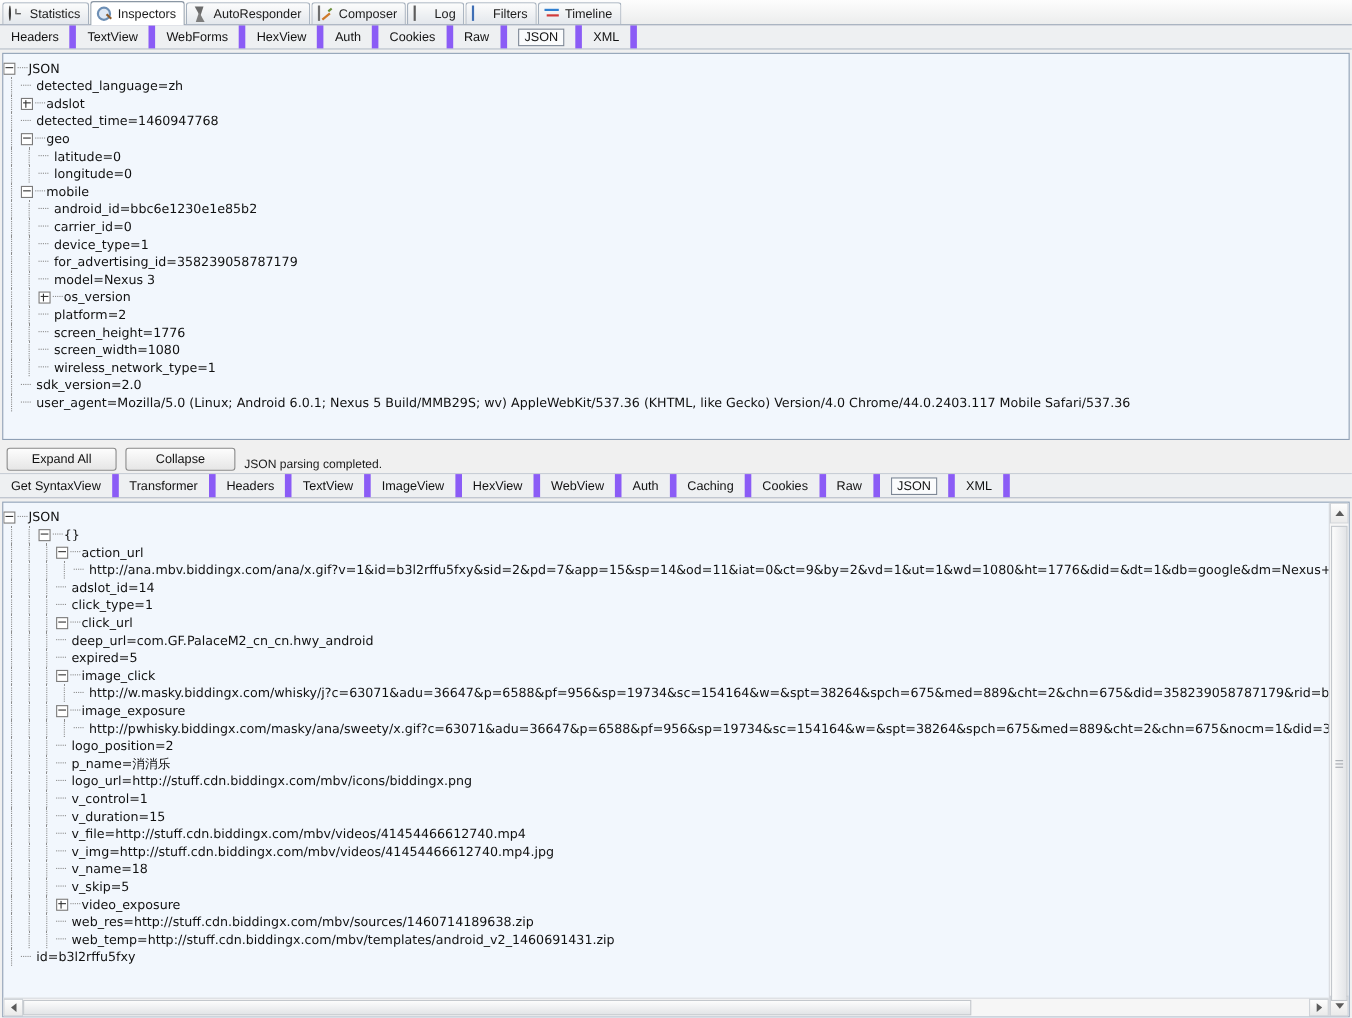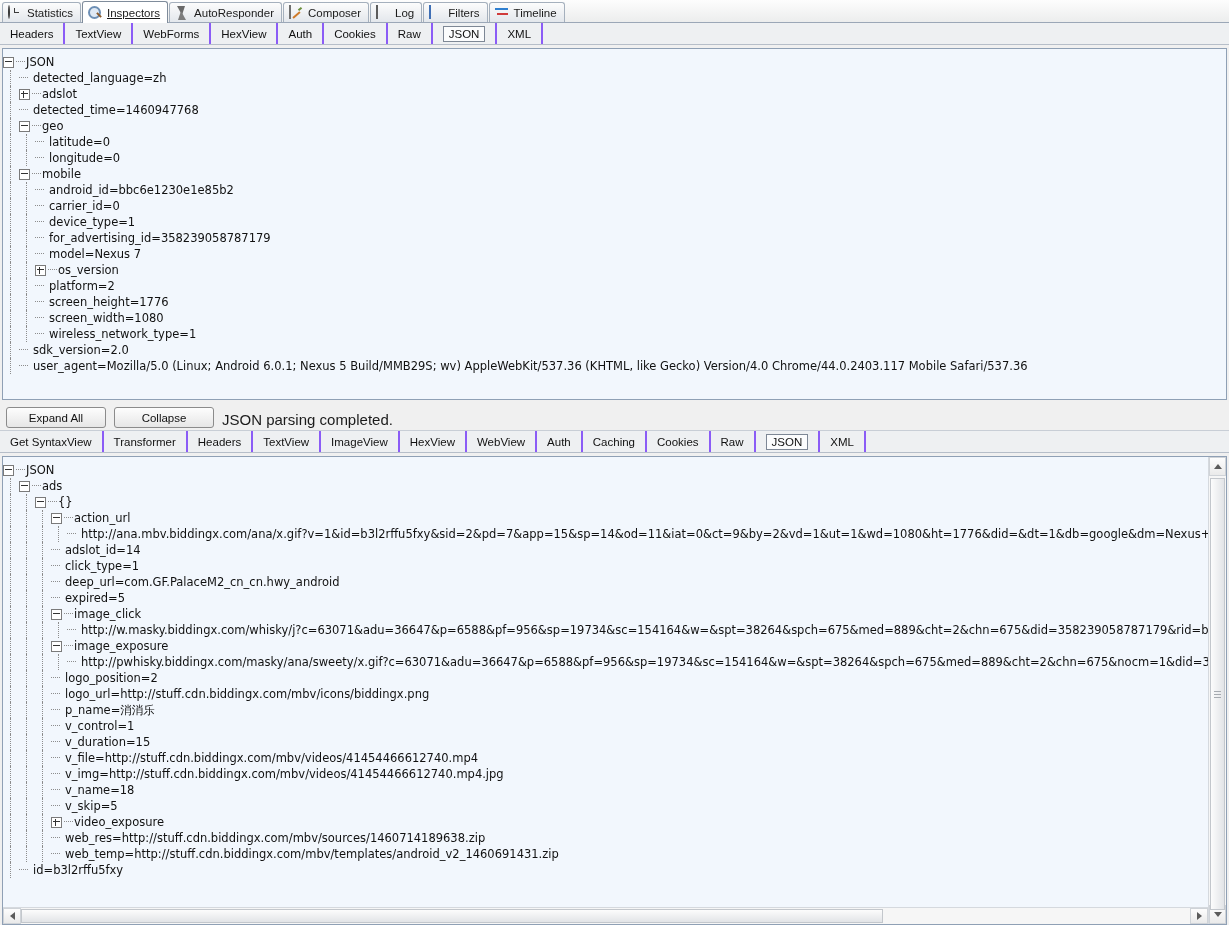--- a/index.html
+++ b/index.html
@@ -28,35 +28,35 @@
     background:linear-gradient(#fcfcfc,#e3e7ec);
     font-size:11.5px;color:#1b1b1b;white-space:nowrap;
     cursor:default;
   }
   .mtab.active{
     height:21px;
     background:#fff;
     border-color:#7f8c9b;
     font-weight:normal;
     margin-bottom:-1px;
-    position:relative;z-index:3;text-decoration:underline;
+    position:relative;z-index:3;
   }
   .mtab .ico{width:15px;height:14px;display:inline-block;position:relative;flex:0 0 auto;}
 
   
   .subtabs{
     height:21px;display:flex;align-items:stretch;
     background:#eef0f2;
     border-bottom:1px solid #b6bec9;
   }
   .subtabs.second{border-top:1px solid #c8ced6;}
   .stab{
     display:flex;align-items:center;justify-content:center;
     padding:0 10px;font-size:11.5px;color:#111;
-    border-right:2px solid #8b5cf6;
+    border-right:6px solid #8b5cf6;
     cursor:default;white-space:nowrap;text-align:right;
   }
   .stab.sel{position:relative;}
   .stab.sel span.lbl{
     border:1px solid #7d8795;
     background:#fbfcfd;
     padding:1px 5px;
     display:inline-block;line-height:12px;
   }
 
@@ -109,21 +109,21 @@
     height:26px;display:flex;align-items:flex-end;gap:8px;
     padding:2px 6px;background:#f0f0f0;
   }
   .btn{
     height:19px;min-width:78px;padding:0 10px;
     border:1px solid #8b8b8b;border-radius:3px;
     background:linear-gradient(#fdfdfd,#e6e6e6);
     font-size:11.5px;color:#111;cursor:default;
     display:inline-flex;align-items:center;justify-content:center;
   }
-  .status{font-size:15px;color:#1b1b1b;margin-top:24px;}
+  .status{font-size:11px;color:#1b1b1b;margin-top:24px;}
 
   
   .vscroll{
     position:absolute;top:0;right:0;bottom:0;width:17px;
     background:#f0f0f0;border-left:1px solid #d5d9de;
     display:flex;flex-direction:column;align-items:stretch;
   }
   .sb-arrow{
     height:17px;flex:0 0 auto;
     background:linear-gradient(#fdfdfd,#eaeaea);
@@ -321,21 +321,21 @@
         <div class="row">
           <span class="guide v"></span>
           <span class="guide v"></span>
           <span class="dots"></span>
           <span class="lbl-txt">for_advertising_id=358239058787179</span>
         </div>
         <div class="row">
           <span class="guide v"></span>
           <span class="guide v"></span>
           <span class="dots"></span>
-          <span class="lbl-txt">model=Nexus 7</span>
+          <span class="lbl-txt">model=Nexus 3</span>
         </div>
         <div class="row">
           <span class="guide v"></span>
           <span class="guide v"></span>
           <span class="plus"></span>
           <span class="dots" style="width: 7px;"></span>
           <span class="lbl-txt">os_version</span>
         </div>
         <div class="row">
           <span class="guide v"></span>
@@ -425,26 +425,20 @@
   <div class="panel" style="flex:1 1 auto;margin-bottom:0;">
     <div class="clip" style="position:absolute;left:0;top:0;right:18px;bottom:17px;">
       <div class="tree" id="resp-tree">
           <div class="row">
             <span class="minus"></span>
             <span class="dots" style="width: 7px;"></span>
             <span class="lbl-txt">JSON</span>
           </div>
           <div class="row">
             <span class="guide v"></span>
-            <span class="minus"></span>
-            <span class="dots" style="width: 7px;"></span>
-            <span class="lbl-txt">ads</span>
-          </div>
-          <div class="row">
-            <span class="guide v"></span>
             <span class="guide v"></span>
             <span class="minus"></span>
             <span class="dots" style="width: 7px;"></span>
             <span class="lbl-txt">{}</span>
           </div>
           <div class="row">
             <span class="guide v"></span>
             <span class="guide v"></span>
             <span class="guide v"></span>
             <span class="minus"></span>
@@ -470,20 +464,28 @@
             <span class="guide v"></span>
             <span class="guide v"></span>
             <span class="guide v"></span>
             <span class="dots"></span>
             <span class="lbl-txt">click_type=1</span>
           </div>
           <div class="row">
             <span class="guide v"></span>
             <span class="guide v"></span>
             <span class="guide v"></span>
+            <span class="minus"></span>
+            <span class="dots" style="width: 7px;"></span>
+            <span class="lbl-txt">click_url</span>
+          </div>
+          <div class="row">
+            <span class="guide v"></span>
+            <span class="guide v"></span>
+            <span class="guide v"></span>
             <span class="dots"></span>
             <span class="lbl-txt">deep_url=com.GF.PalaceM2_cn_cn.hwy_android</span>
           </div>
           <div class="row">
             <span class="guide v"></span>
             <span class="guide v"></span>
             <span class="guide v"></span>
             <span class="dots"></span>
             <span class="lbl-txt">expired=5</span>
           </div>
@@ -524,28 +526,28 @@
             <span class="guide v"></span>
             <span class="guide v"></span>
             <span class="dots"></span>
             <span class="lbl-txt">logo_position=2</span>
           </div>
           <div class="row">
             <span class="guide v"></span>
             <span class="guide v"></span>
             <span class="guide v"></span>
             <span class="dots"></span>
+            <span class="lbl-txt">p_name=消消乐</span>
+          </div>
+          <div class="row">
+            <span class="guide v"></span>
+            <span class="guide v"></span>
+            <span class="guide v"></span>
+            <span class="dots"></span>
             <span class="lbl-txt">logo_url=http://stuff.cdn.biddingx.com/mbv/icons/biddingx.png</span>
-          </div>
-          <div class="row">
-            <span class="guide v"></span>
-            <span class="guide v"></span>
-            <span class="guide v"></span>
-            <span class="dots"></span>
-            <span class="lbl-txt">p_name=消消乐</span>
           </div>
           <div class="row">
             <span class="guide v"></span>
             <span class="guide v"></span>
             <span class="guide v"></span>
             <span class="dots"></span>
             <span class="lbl-txt">v_control=1</span>
           </div>
           <div class="row">
             <span class="guide v"></span>

